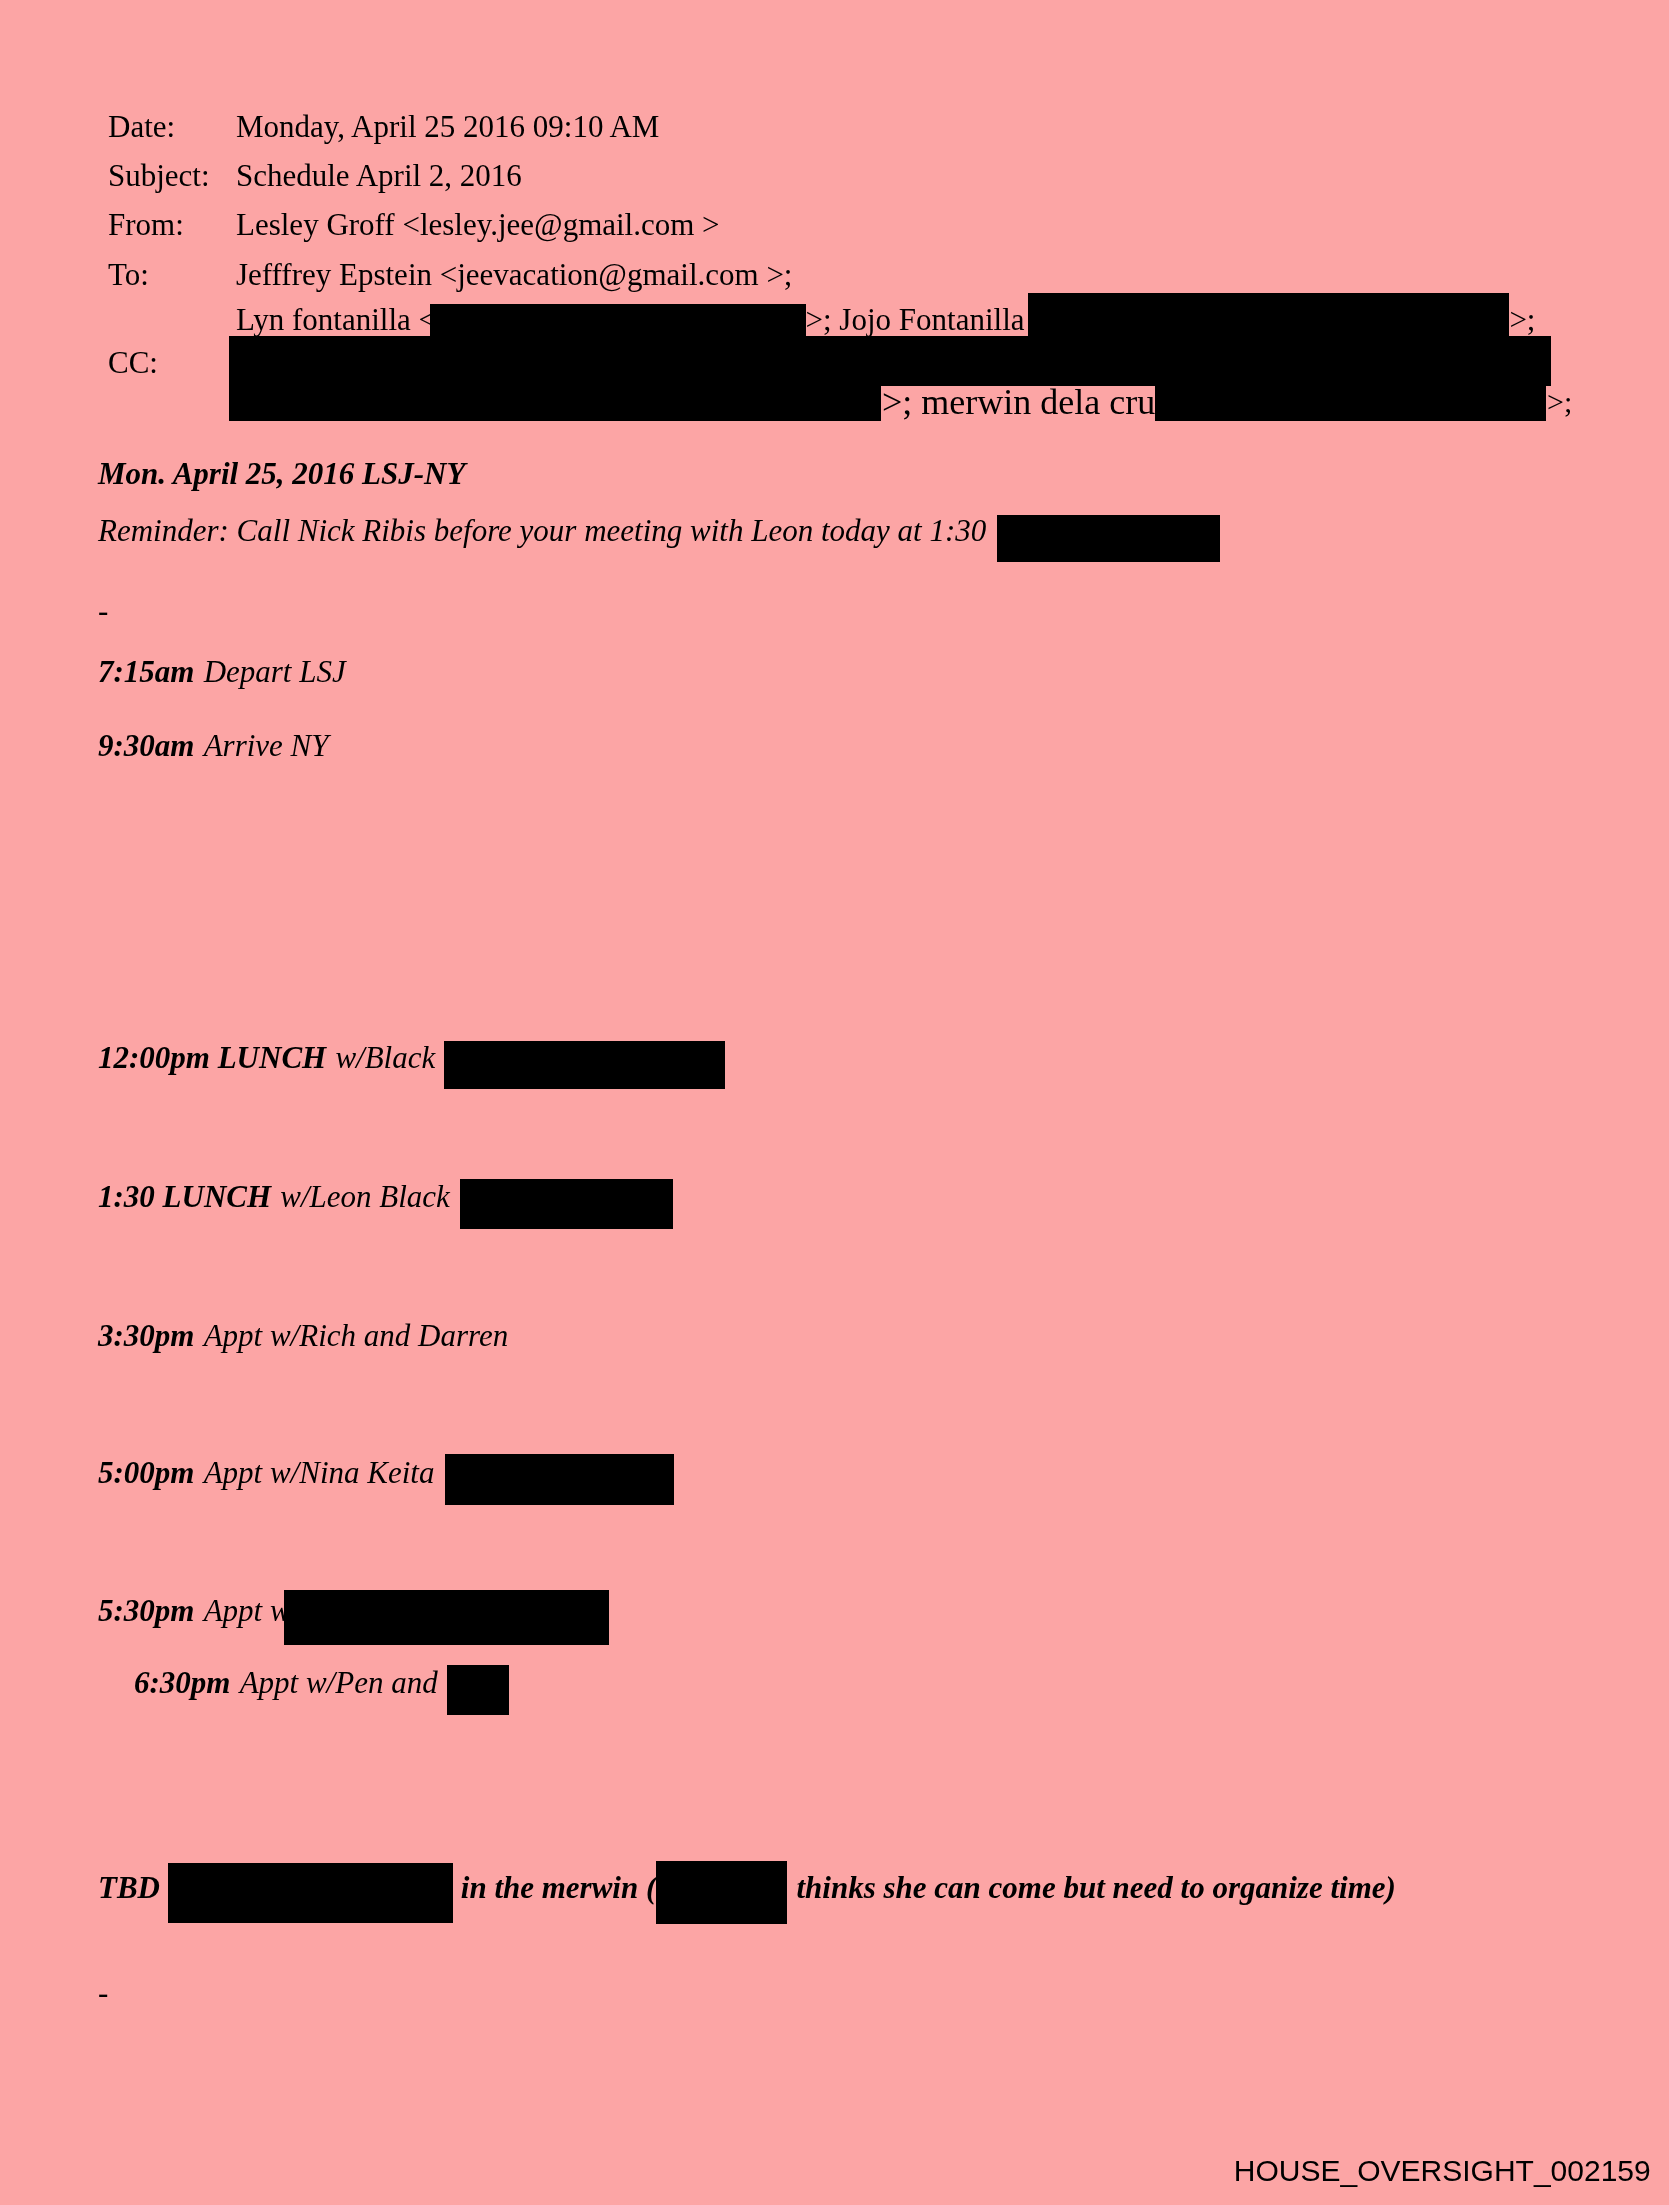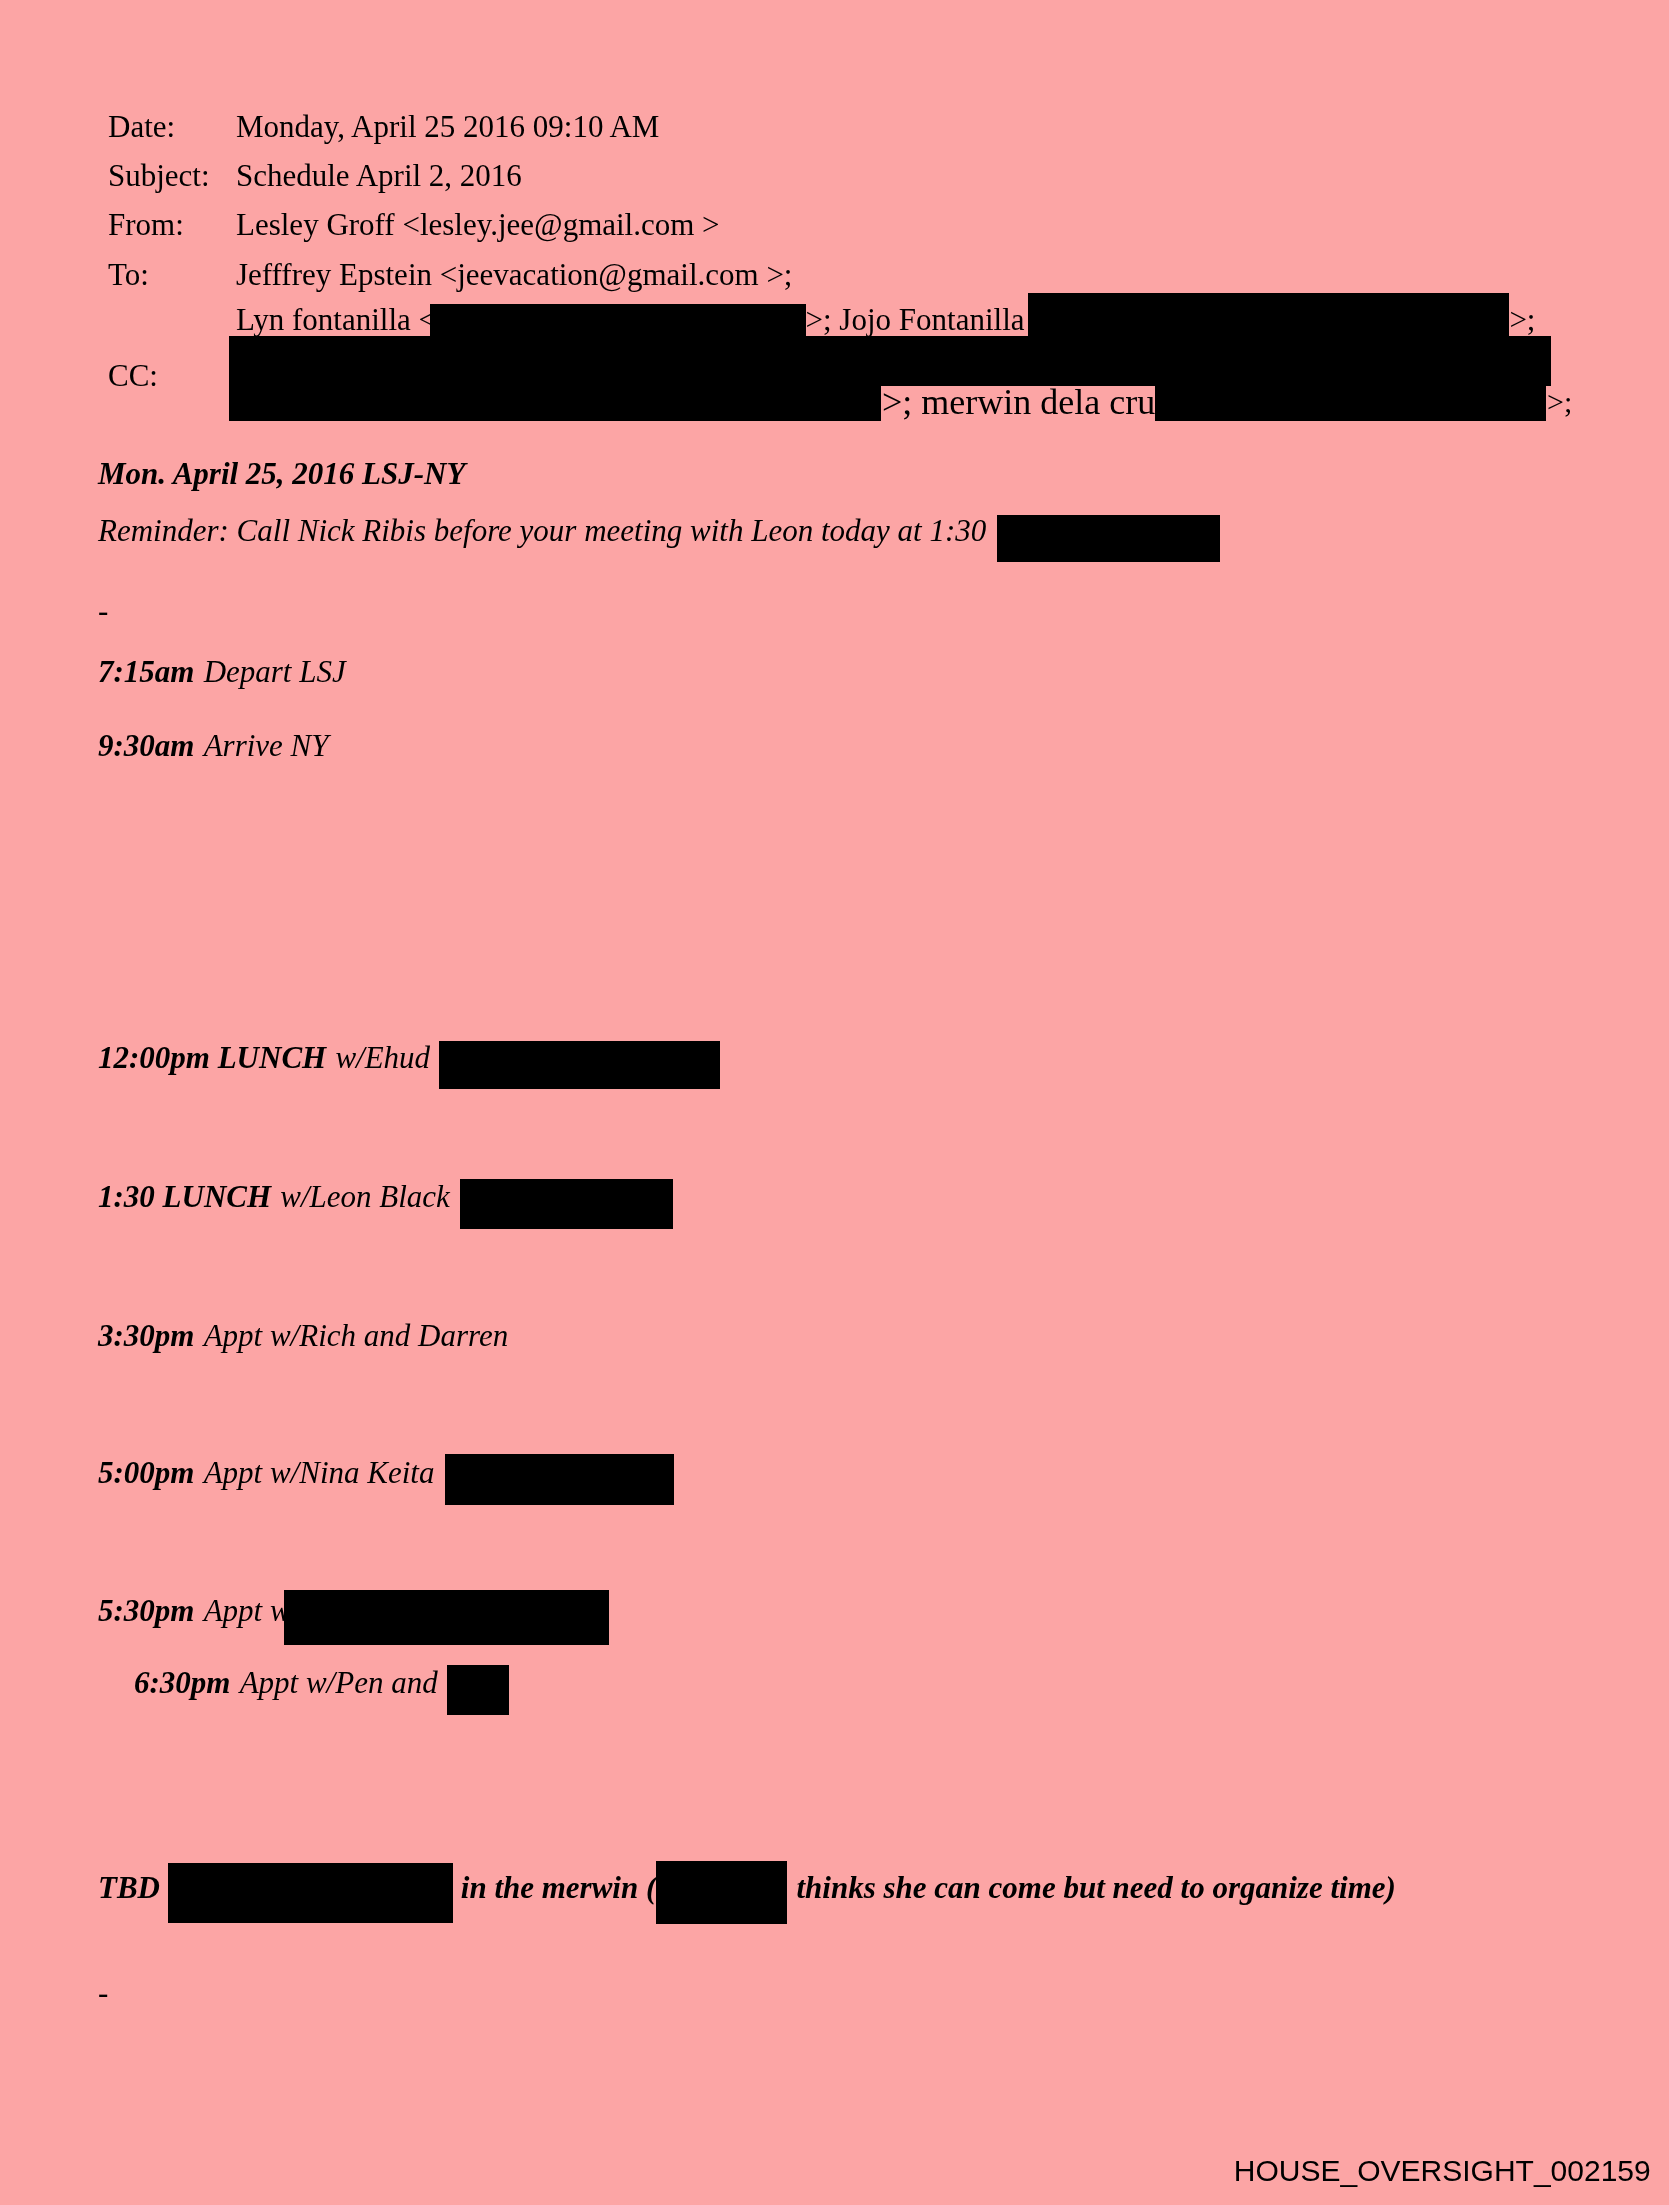--- a/index.html
+++ b/index.html
@@ -54,21 +54,21 @@
   <div class="line hdr-value" style="top:206px;">Lesley Groff &lt;lesley.jee@gmail.com &gt;</div>
 
   <div class="line hdr-label" style="top:256px;">To:</div>
   <div class="line hdr-value" style="top:256px;">Jefffrey Epstein &lt;jeevacation@gmail.com &gt;;</div>
 
   <div class="line" style="left:236px;top:301px;">
     <span>Lyn fontanilla &lt;</span><span class="rbox" style="width:376px;height:47px;vertical-align:-7.9px;margin-left:-6.5px;"></span><span>&gt;; Jojo Fontanilla</span><span class="rbox" style="width:481px;height:59px;vertical-align:-9.2px;margin-left:3.9px;"></span><span>&gt;;</span>
   </div>
 
   <div class="line" style="left:0;top:331px;width:1669px;height:98px;">
-    <span style="position:absolute;left:108px;top:26px;">CC:</span>
+    <span style="position:absolute;left:108px;top:13px;">CC:</span>
     <span class="abs-box" style="left:229px;top:4.6px;width:1322px;height:50px;"></span>
     <span class="abs-box" style="left:229px;top:52px;width:652px;height:38px;"></span>
     <span style="position:absolute;left:882px;top:52px;font-size:36px;text-align:right;">&gt;; merwin dela cruz &lt;</span>
     <span class="abs-box" style="left:1155px;top:39px;width:391px;height:51px;"></span>
     <span style="position:absolute;left:1547px;top:52px;font-size:30px;">&gt;;</span>
   </div>
 
   <div class="line" style="left:98px;top:455px;">
     <span id="heading">Mon. April 25, 2016 LSJ-NY</span>
   </div>
@@ -82,21 +82,21 @@
   <div class="line" style="left:98px;top:653px;">
     <span class="bi">7:15am</span><span class="it desc">Depart LSJ</span>
   </div>
 
   <div class="line" style="left:98px;top:727px;">
     <span class="bi">9:30am</span><span class="it desc">Arrive NY</span>
   </div>
 
 
   <div class="line" style="left:98px;top:1039px;">
-    <span class="bi">12:00pm LUNCH</span><span class="it desc">w/Ehud</span><span class="rbox" style="width:281px;height:48px;vertical-align:-7.9px;margin-left:9.2px;"></span>
+    <span class="bi">12:00pm LUNCH</span><span class="it desc">w/Black</span><span class="rbox" style="width:281px;height:48px;vertical-align:-7.9px;margin-left:9.2px;"></span>
   </div>
 
   <div class="line" style="left:98px;top:1178px;">
     <span class="bi">1:30 LUNCH</span><span class="it desc">w/Leon Black</span><span class="rbox" style="width:213px;height:50px;vertical-align:-9.2px;margin-left:10.5px;"></span>
   </div>
 
   <div class="line" style="left:98px;top:1317px;">
     <span class="bi">3:30pm</span><span class="it desc">Appt w/Rich and Darren</span>
   </div>
 

